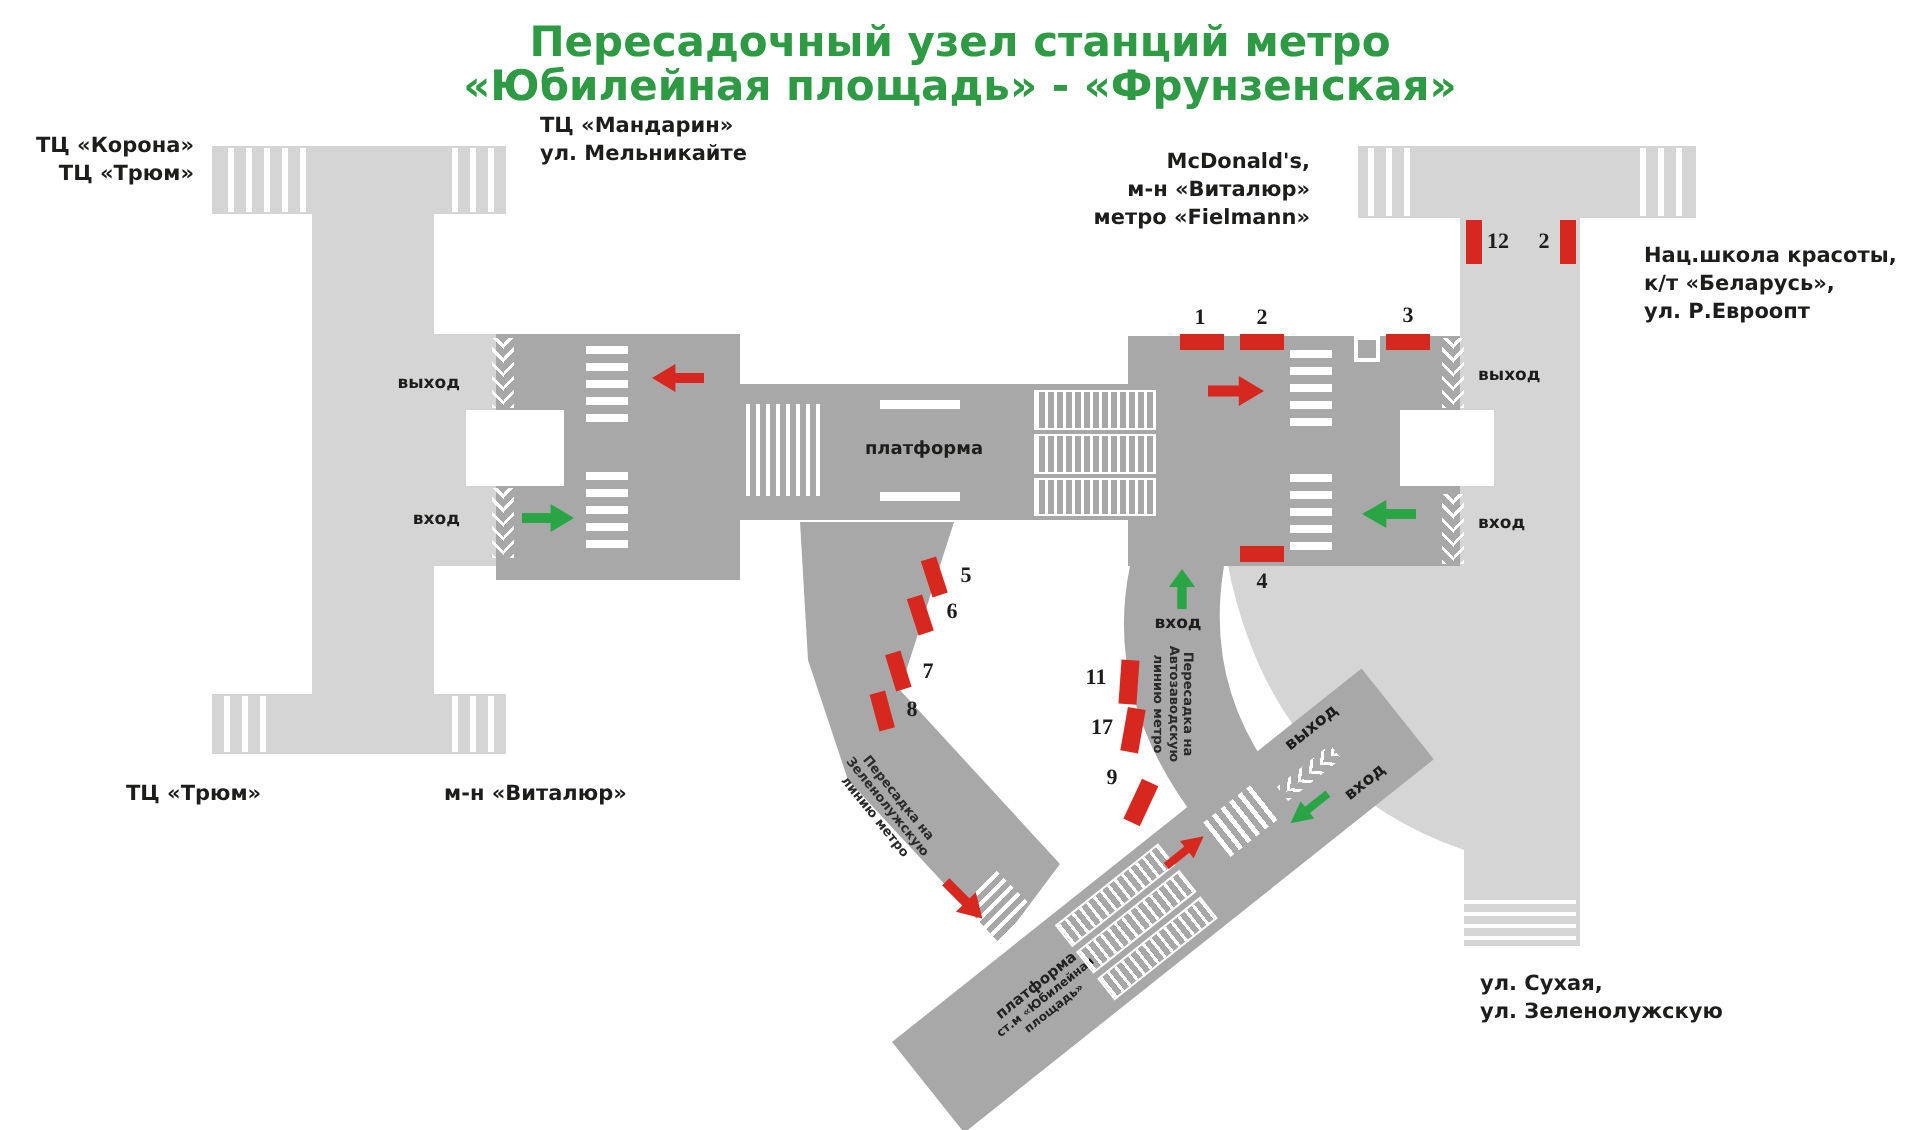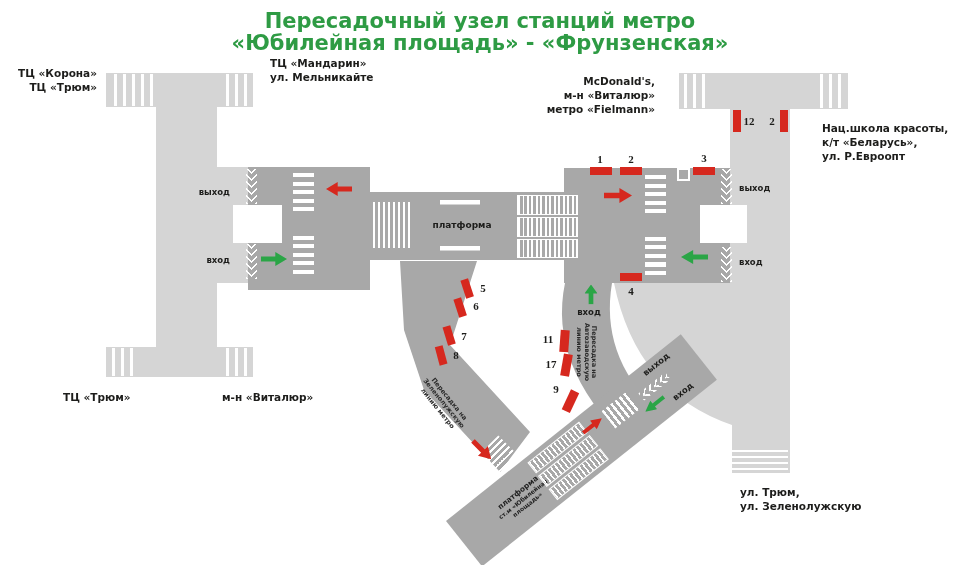--- a/index.html
+++ b/index.html
@@ -159,21 +159,21 @@
     <div>метро «Fielmann»</div>
   </div>
   <div class="abs lbl" style="left:822px;top:121px">
     <div>Нац.школа красоты,</div>
     <div>к/т «Беларусь»,</div>
     <div>ул. Р.Евроопт</div>
   </div>
   <div class="abs lbl" style="left:63px;top:390px">ТЦ «Трюм»</div>
   <div class="abs lbl" style="left:222px;top:390px">м-н «Виталюр»</div>
   <div class="abs lbl" style="left:740px;top:485px">
-    <div>ул. Трюм,</div>
+    <div>ул. Сухая,</div>
     <div>ул. Зеленолужскую</div>
   </div>
 
   <div class="abs io" style="right:730px;top:187px">выход</div>
   <div class="abs io" style="right:730px;top:255px">вход</div>
   <div class="abs io" style="left:739px;top:183px">выход</div>
   <div class="abs io" style="left:739px;top:257px">вход</div>
   <div class="abs io" style="left:570px;top:307px;width:38px;text-align:center">вход</div>
   <div class="abs" style="left:425px;top:220px;width:74px;text-align:center;font-weight:bold;font-size:9px;color:#1d1d1b">платформа</div>
 

